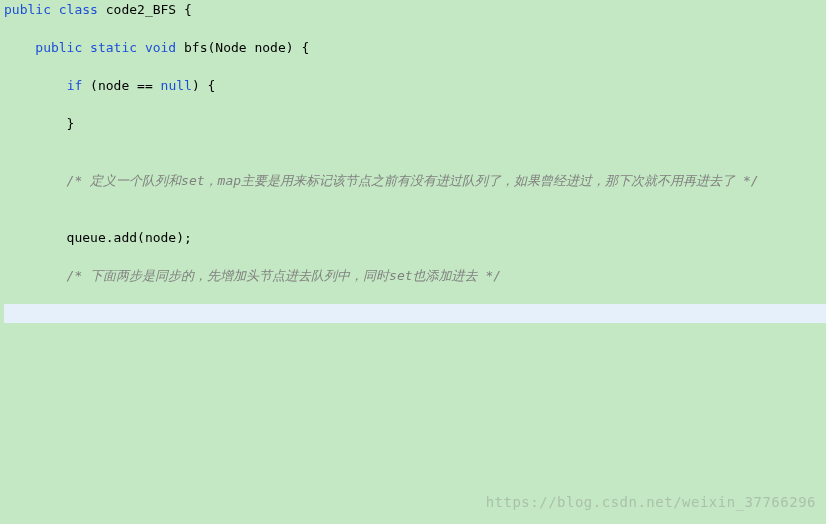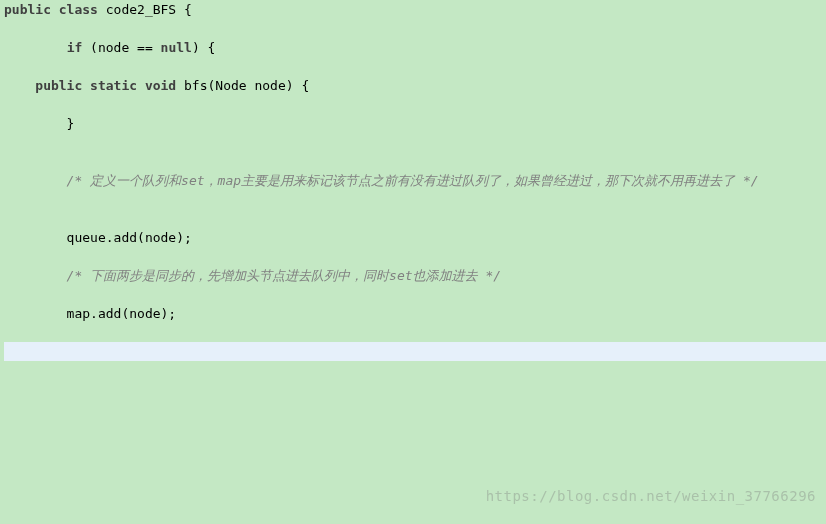--- a/index.html
+++ b/index.html
@@ -16,51 +16,50 @@
     position: relative;
   }
   pre {
     margin: 0;
     padding: 0 0 0 4px;
   }
   .line {
     white-space: pre;
     display: block;
   }
-  .kw { color: #404040; font-weight: bold; text-align: center; }
+  .kw { color: #1d4ed8; font-weight: normal; text-align: center; }
   .comment { color: #808080; font-style: italic; }
   .highlight-line {
     background: #e6f0fa;
     display: block;
     width: 100%;
   }
   .watermark {
     position: absolute;
     right: 10px;
-    bottom: 18px;
+    bottom: 12px;
     color: rgba(120,120,120,0.35);
     font-family: "Consolas", monospace;
     font-size: 14px;
     letter-spacing: 0.5px;
     pointer-events: none;
   }
 </style>
 </head>
 <body>
 
 <pre><span class="line"><span class="kw">public class</span><span> code2_BFS {</span></span>
+<span class="line"><span>    </span><span class="kw">public static void</span><span> bfs(Node node) {</span></span>
 <span class="line"><span>        </span><span class="kw">if</span><span> (node == </span><span class="kw">null</span><span>) {</span></span>
-<span class="line"><span>    </span><span class="kw">public static void</span><span> bfs(Node node) {</span></span>
 <span class="line">        }</span>
 <span class="line"></span>
 <span class="line comment">        /* 定义一个队列和set，map主要是用来标记该节点之前有没有进过队列了，如果曾经进过，那下次就不用再进去了 */</span>
 <span class="line"></span>
 <span class="line">        queue.add(node);</span>
 <span class="line comment">        /* 下面两步是同步的，先增加头节点进去队列中，同时set也添加进去 */</span>
-<span class="line">        map.add(node);</span>
 <span class="line highlight-line"><span>        </span></span>
 
 
 
 <span class="line"></span>
 
 
 
 
 

